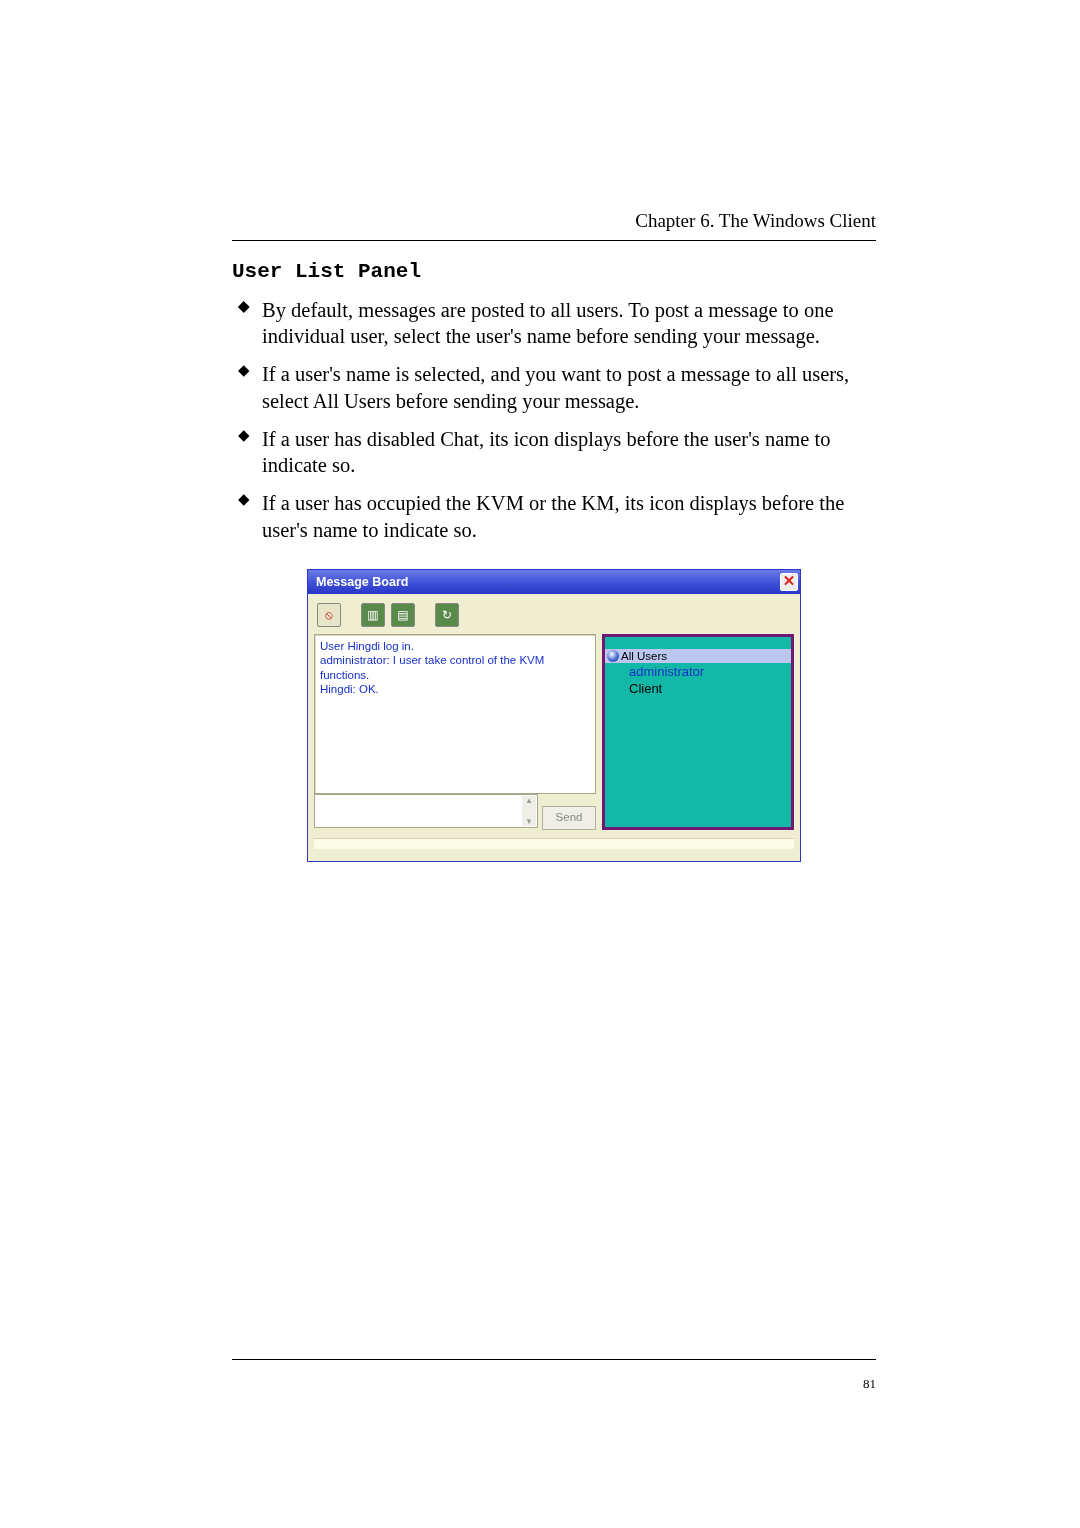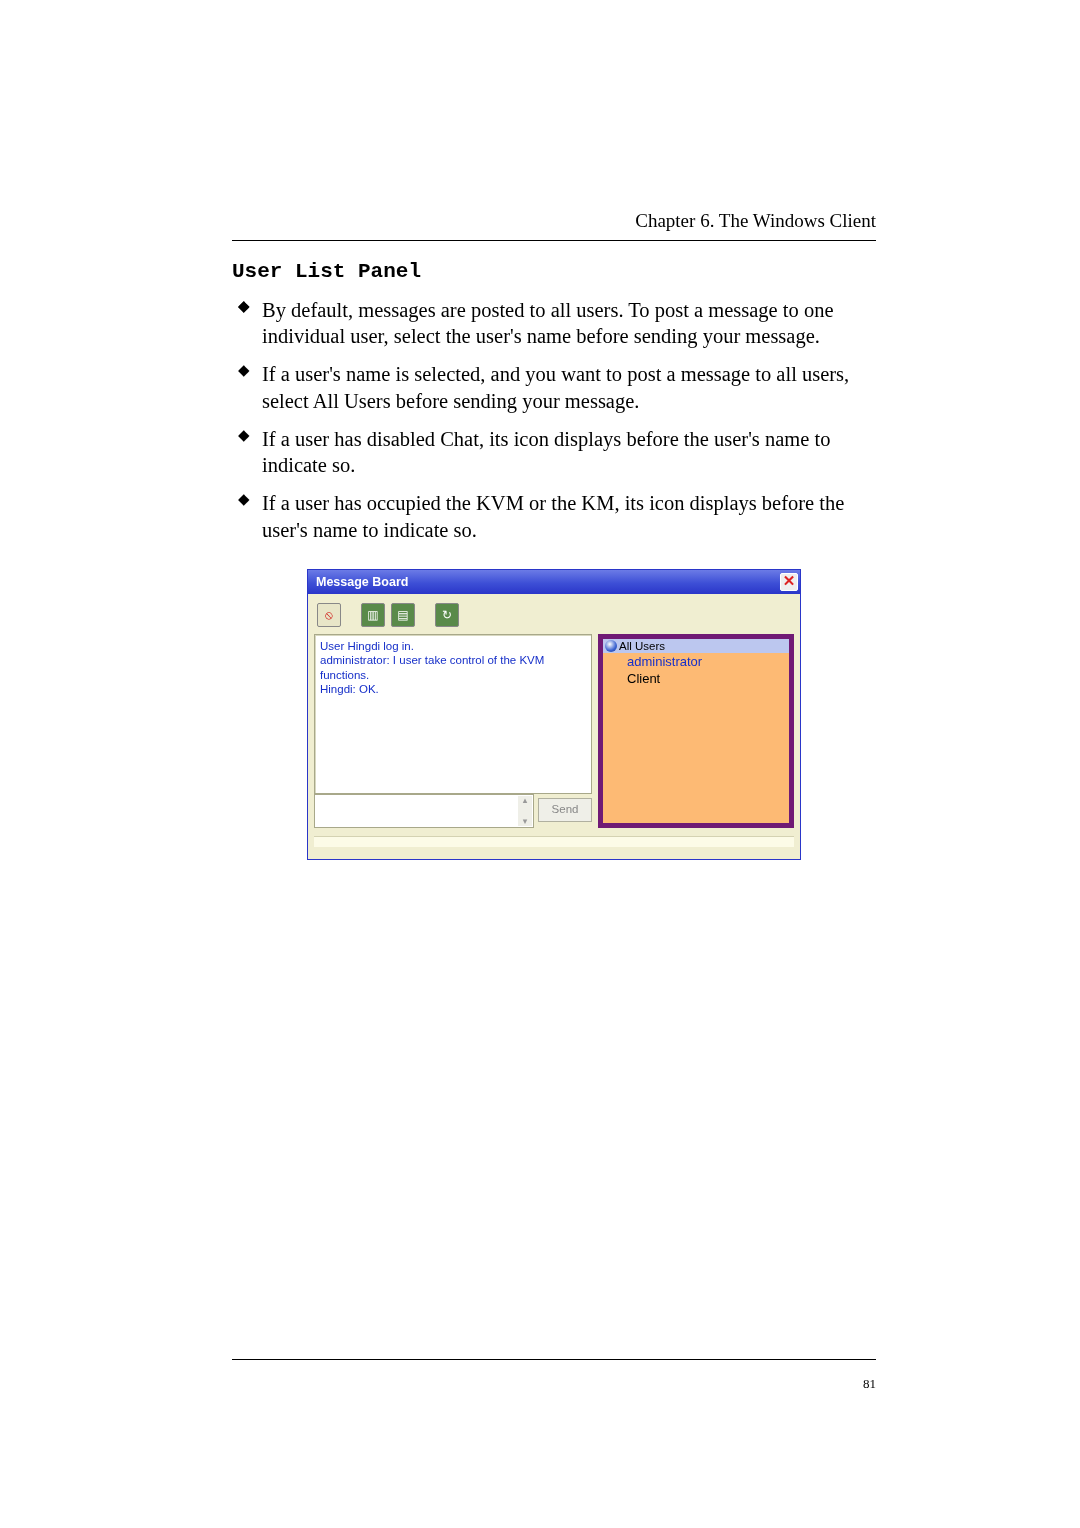--- a/index.html
+++ b/index.html
@@ -23,22 +23,22 @@
 .tool-btn.red{color:#c00}
 .tool-btn.green{background:#5a8a4a;color:#fff}
 .tool-spacer{width:8px}
 .mb-columns{display:flex;gap:6px}
 .mb-log{flex:1;display:flex;flex-direction:column;}
 .mb-log-box{height:150px;background:#fff;border:1px solid #a8a88a;padding:4px 5px;color:#1730c9;font-size:11.5px;line-height:1.25;box-shadow:inset 1px 1px 0 #d8d8c0}
 .mb-input-row{display:flex;gap:4px;align-items:flex-start}
 .mb-input{flex:1;height:32px;background:#fff;border:1px solid #a8a88a;position:relative}
 .mb-input-scroll{position:absolute;right:1px;top:1px;bottom:1px;width:14px;background:#efefe8;display:flex;flex-direction:column;justify-content:space-between}
 .mb-input-scroll span{font-size:9px;color:#999;text-align:center;line-height:1}
-.mb-send{width:52px;height:22px;background:#efefe8;border:1px solid #b0b0a0;font-size:11.5px;color:#888;text-align:center;line-height:20px;margin-top:4px}
-.mb-users{width:186px;background:#fdba74;border:5px solid #701a75;padding:0 0 0 0}
+.mb-send{width:52px;height:22px;background:#efefe8;border:1px solid #b0b0a0;font-size:11.5px;color:#888;text-align:center;line-height:20px;margin-top:12px}
+.mb-users{width:186px;background:#14b8a6;border:3px solid #701a75;padding:12px 0 0 0}
 .mb-user-all{background:#bcc7ef;padding:1px 2px 1px 2px;display:flex;align-items:center;gap:2px;font-size:11.5px}
 .mb-user-all .uicon{width:12px;height:12px;border-radius:50%;background:radial-gradient(circle at 40% 35%,#fff,#3a62d0 60%,#1a3a90);display:inline-block}
 .mb-user{padding:1px 0 1px 24px;font-size:13px}
 .mb-user.blue{color:#1730c9}
 .mb-bottom-rail{height:10px;border-top:1px solid #d4d2b2;margin-top:8px;background:#fcfbe7}
 
 .rule-bot{position:absolute;bottom:168px;left:232px;right:204px;border-top:1.2px solid #000}
 .pagenum{position:absolute;bottom:136px;right:204px;font-size:13px}
 </style>
 </head>

